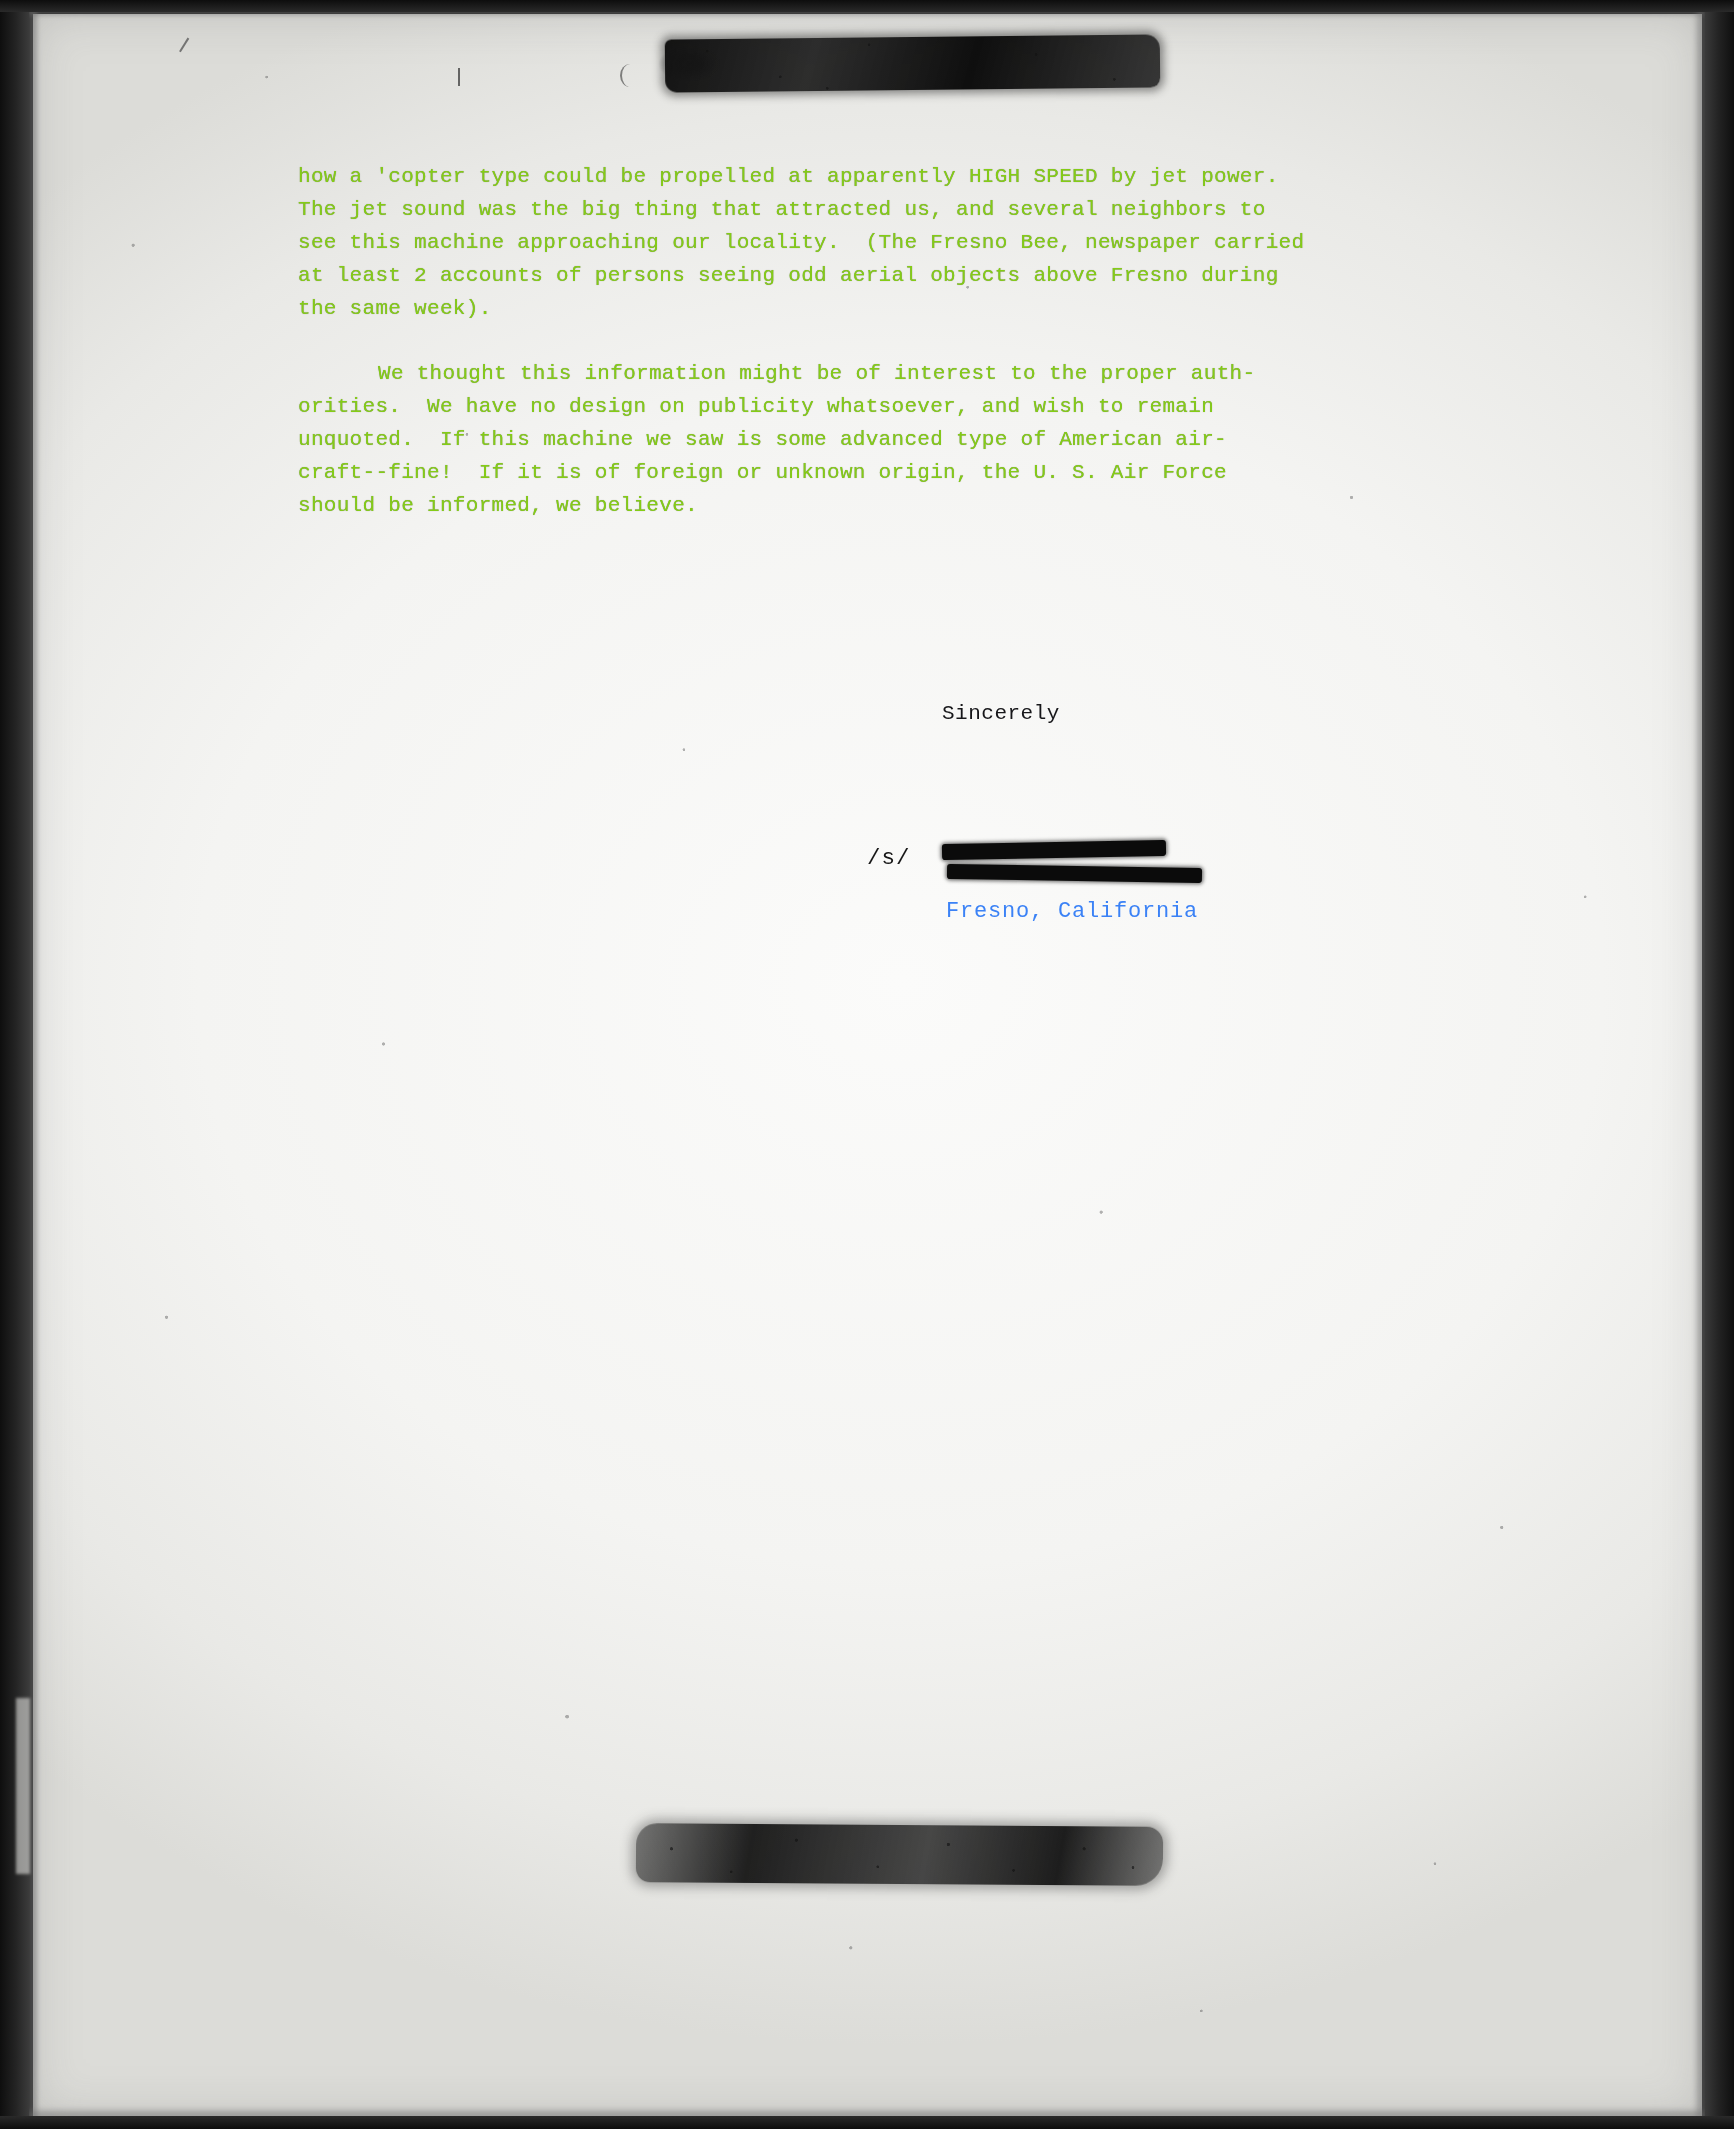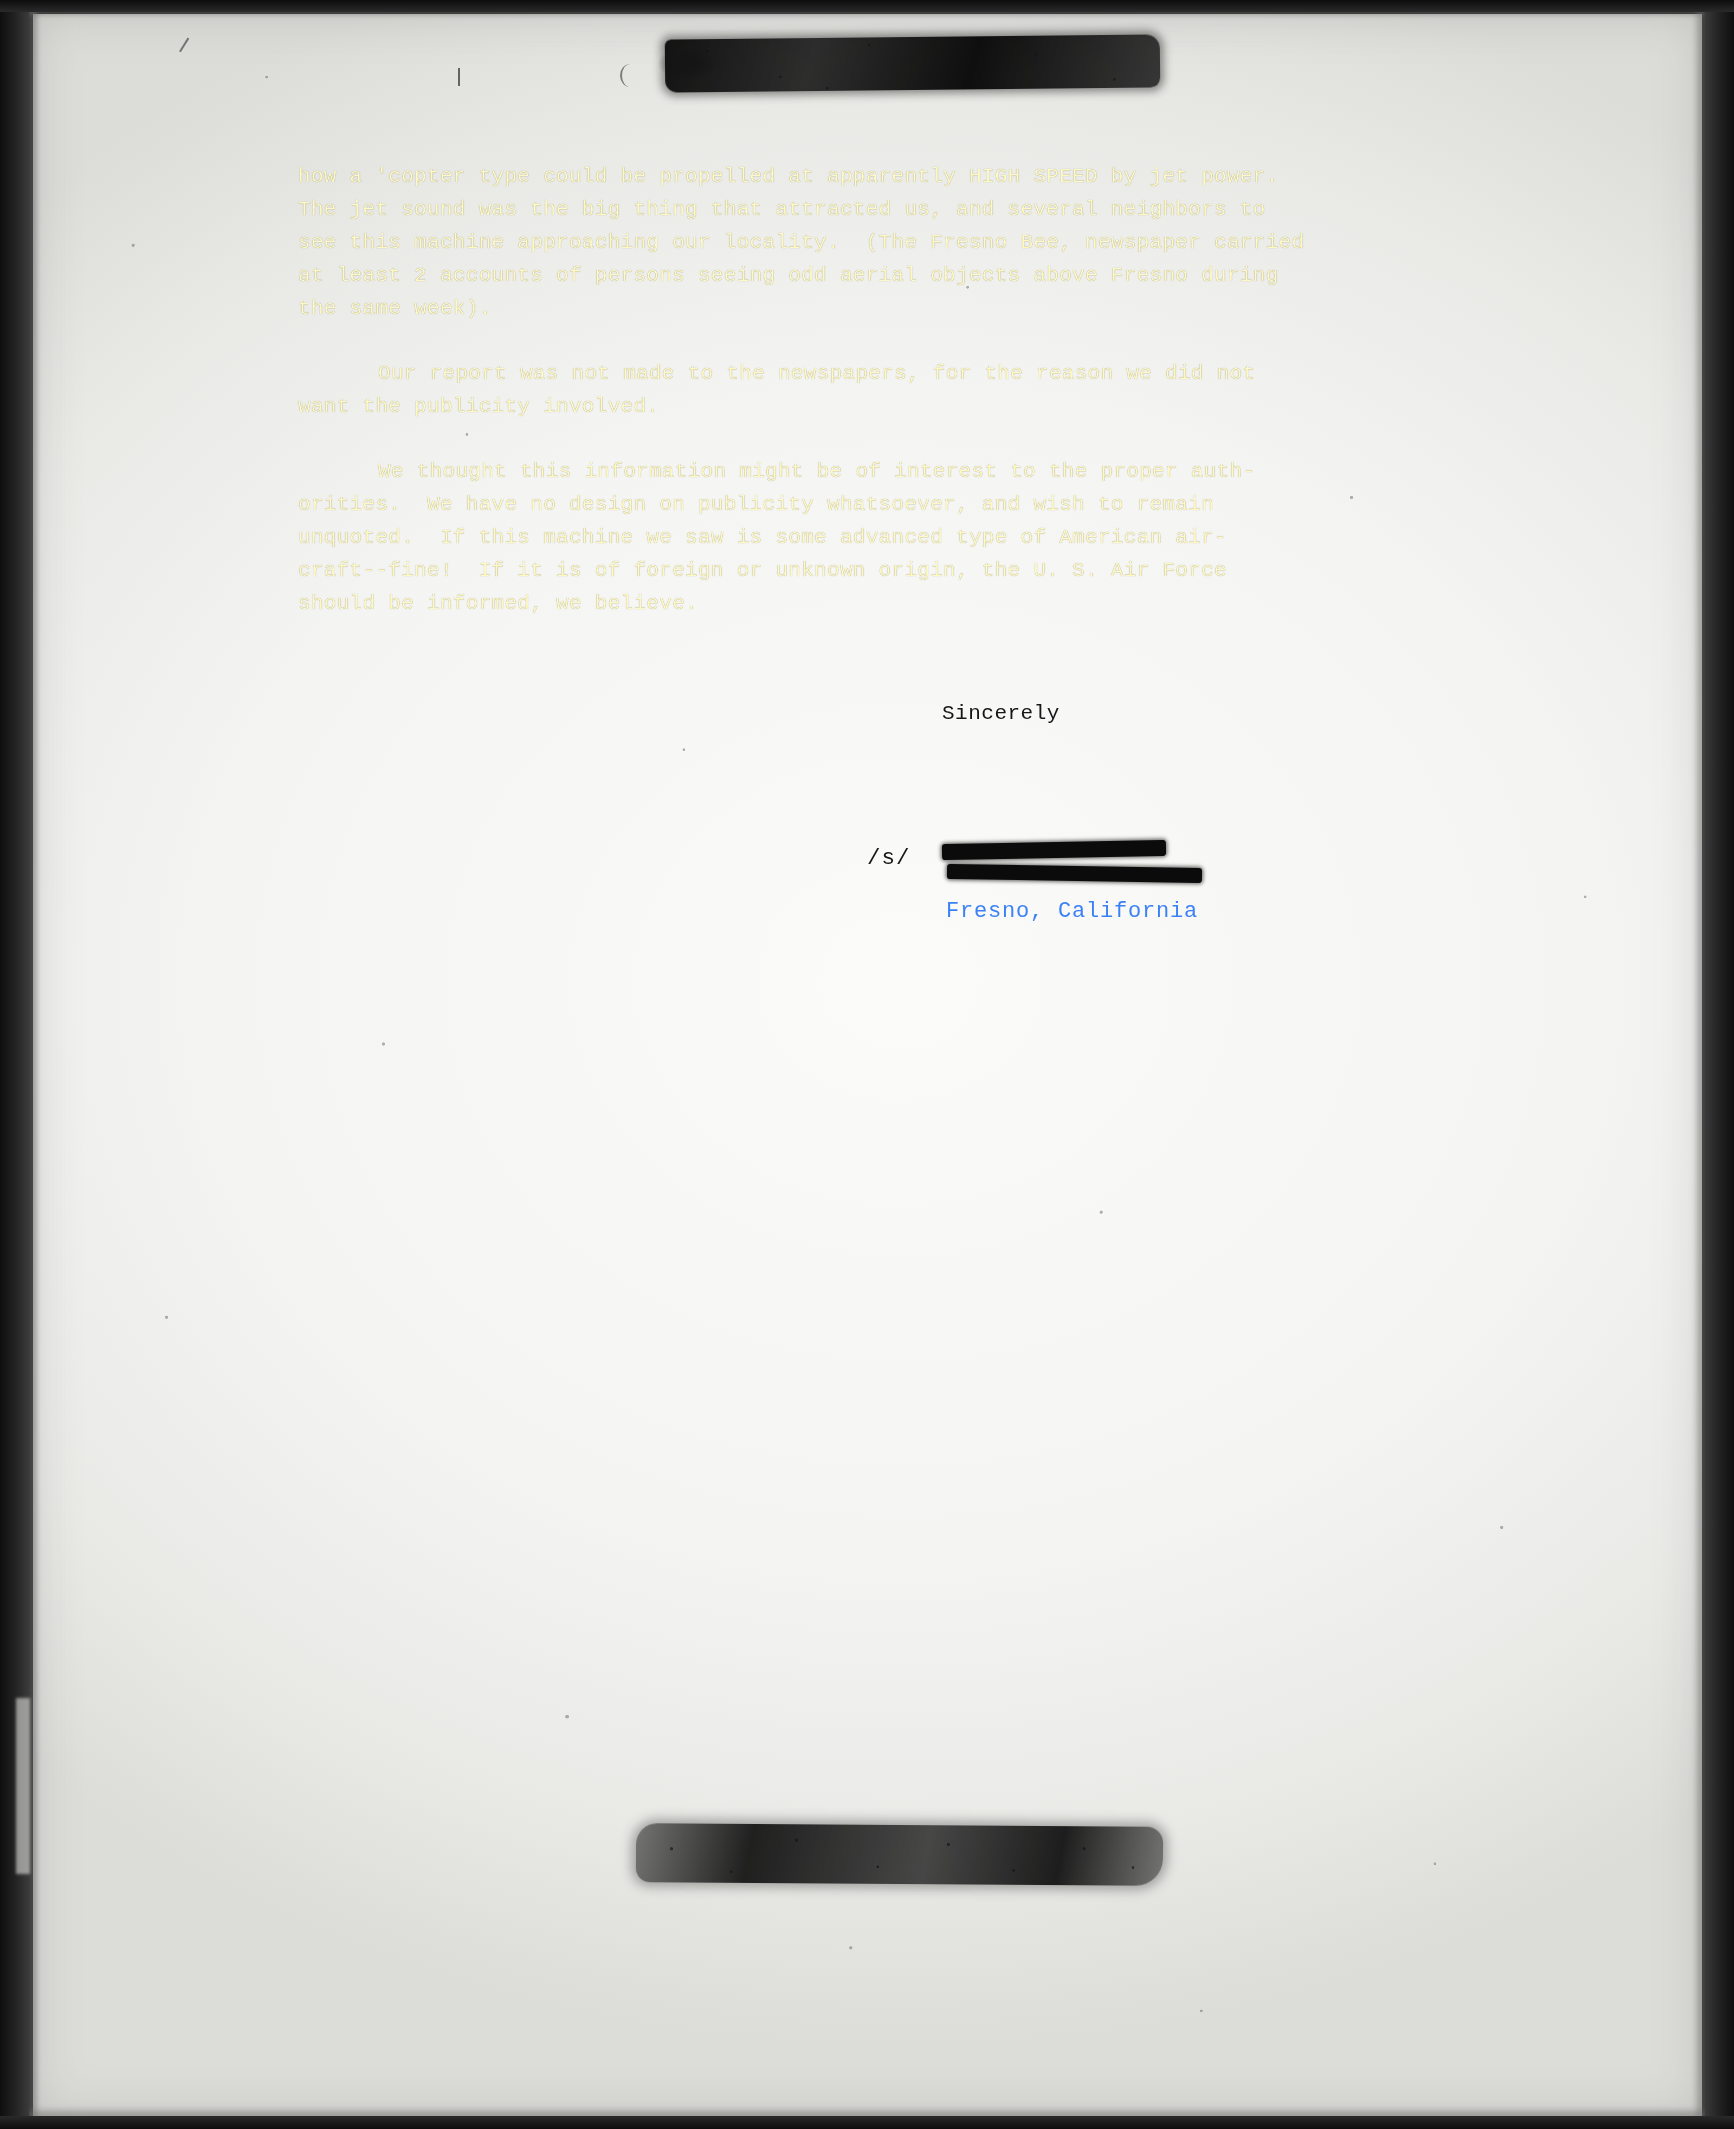--- a/index.html
+++ b/index.html
@@ -80,21 +80,21 @@
     opacity: .55;
     filter: blur(1.6px);
   }
 
   
   #letter-body {
     position: absolute;
     left: 298px;
     top: 160px;
     width: 1277px;
-    color: #fef9c3;
+    color: #84cc16;
     font-size: 21px;
     line-height: 33px;
     letter-spacing: 0.3px;
     font-family: "Liberation Mono", monospace;
     text-shadow: 0 0 0.7px rgba(30,30,30,0.55);
   }
   #letter-body .para {
     margin: 0 0 32px 0;
     white-space: pre-wrap;
   }
@@ -299,22 +299,20 @@
   <div id="stray-mark-1"></div>
   <div id="stray-mark-2"></div>
   <div id="stray-mark-3"></div>
 
   <div id="letter-body">
     <p class="para">how a 'copter type could be propelled at apparently HIGH SPEED by jet power.
 The jet sound was the big thing that attracted us, and several neighbors to
 see this machine approaching our locality.  (The Fresno Bee, newspaper carried
 at least 2 accounts of persons seeing odd aerial objects above Fresno during
 the same week).</p>
-    <p class="para indent">Our report was not made to the newspapers, for the reason we did not
-want the publicity involved.</p>
     <p class="para indent">We thought this information might be of interest to the proper auth-
 orities.  We have no design on publicity whatsoever, and wish to remain
 unquoted.  If this machine we saw is some advanced type of American air-
 craft--fine!  If it is of foreign or unknown origin, the U. S. Air Force
 should be informed, we believe.</p>
   </div>
 
   <div id="closing">Sincerely</div>
 
   <div id="signature-block">

